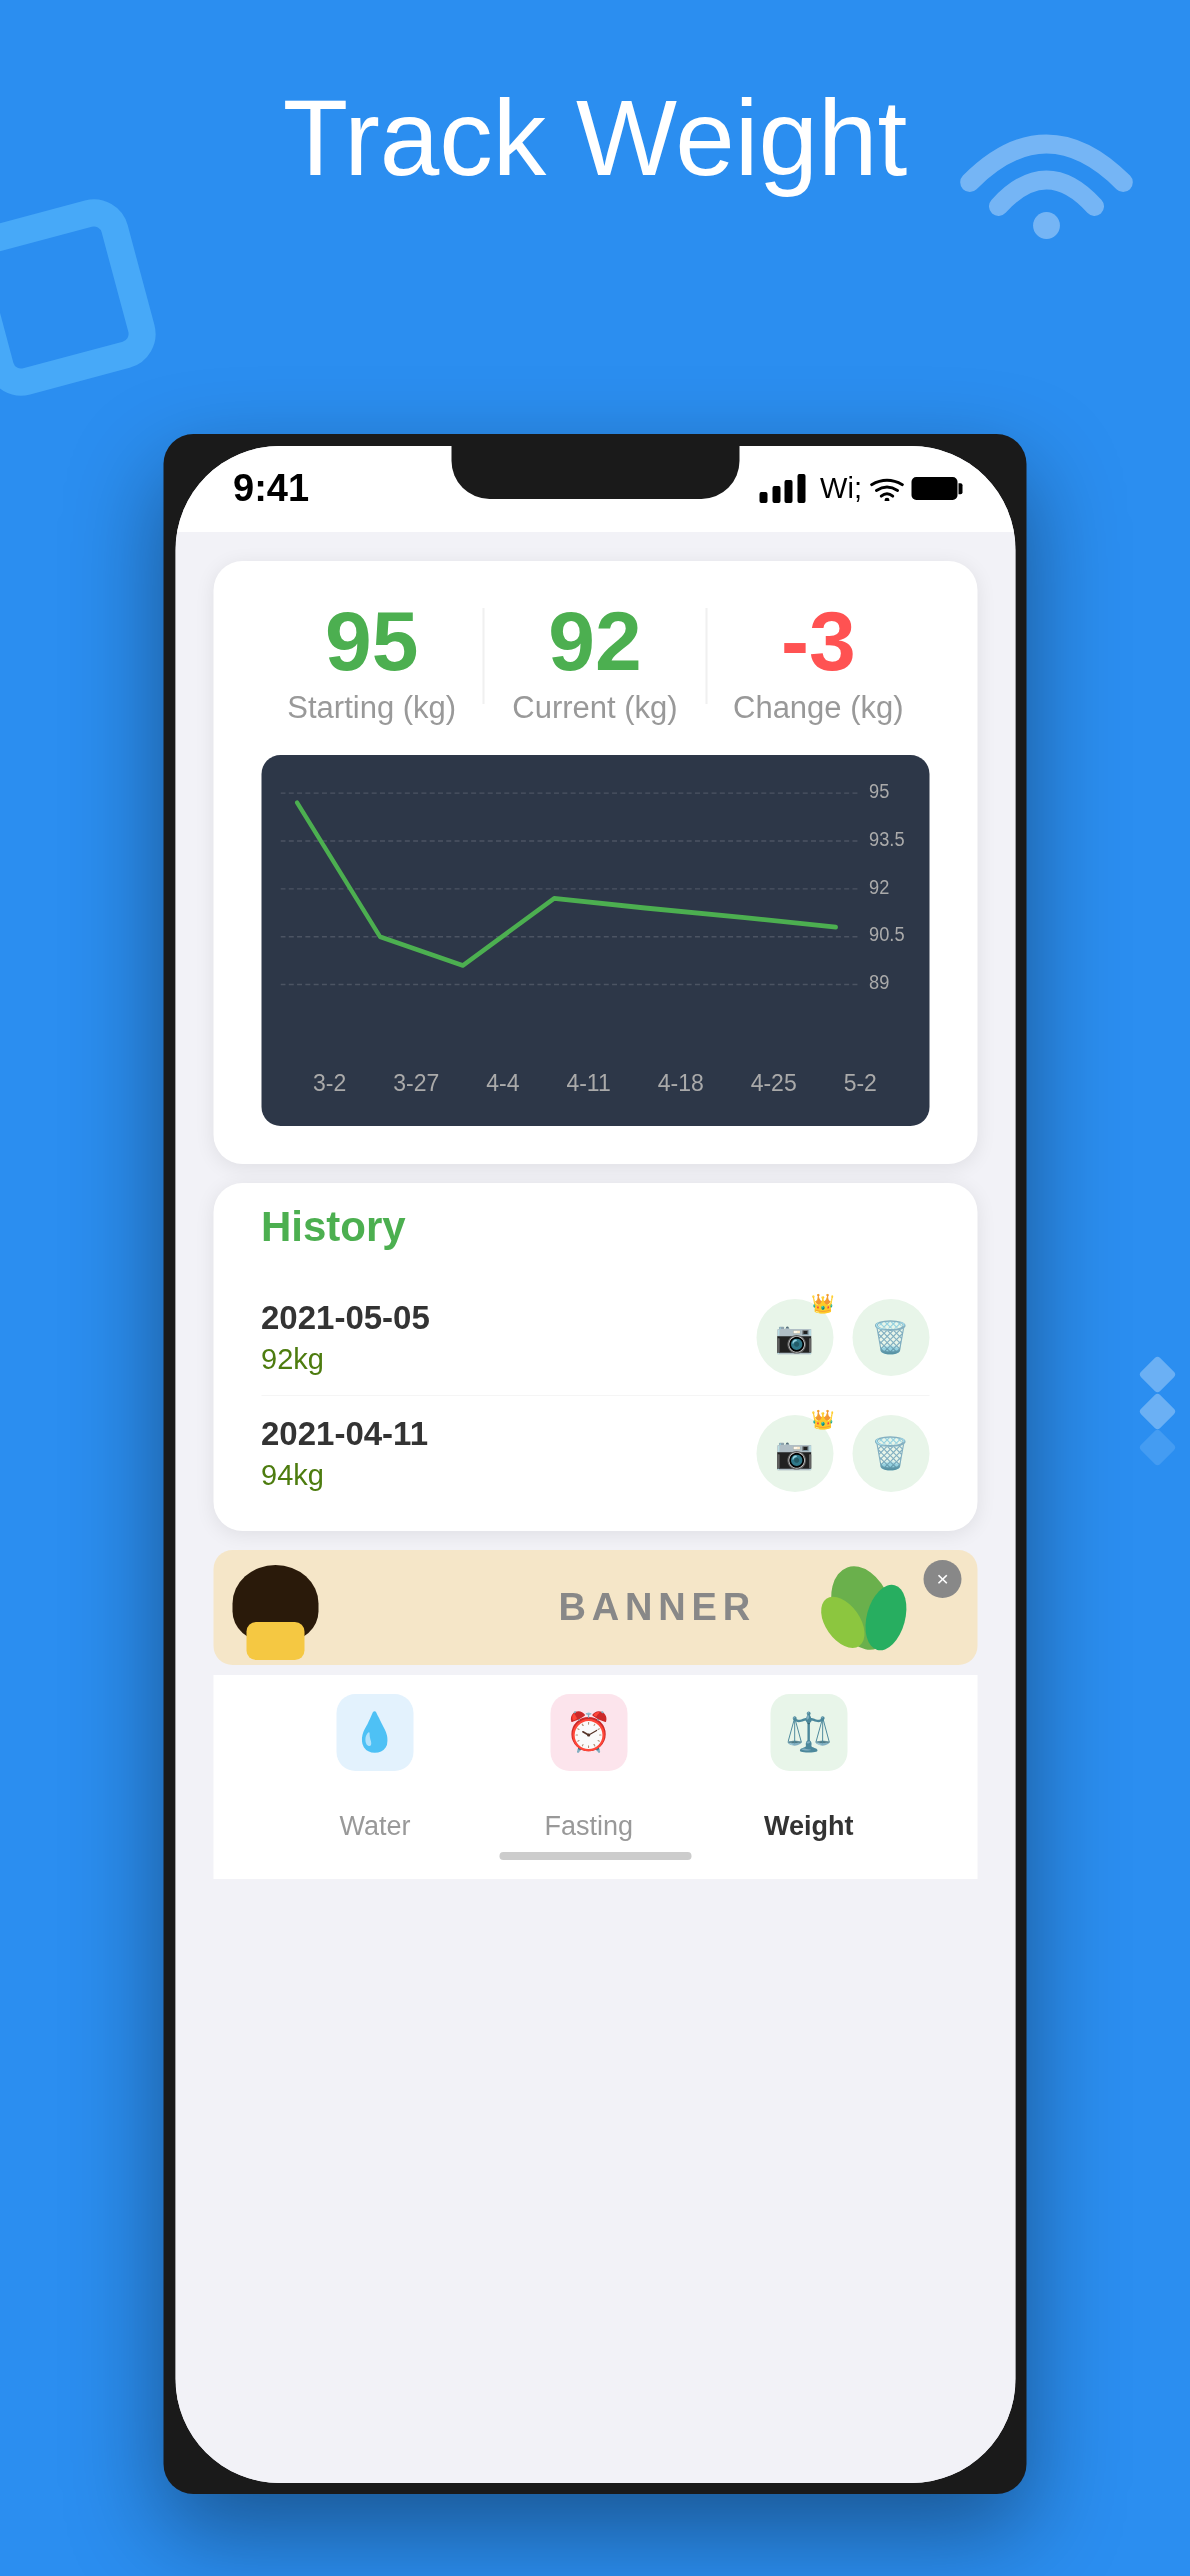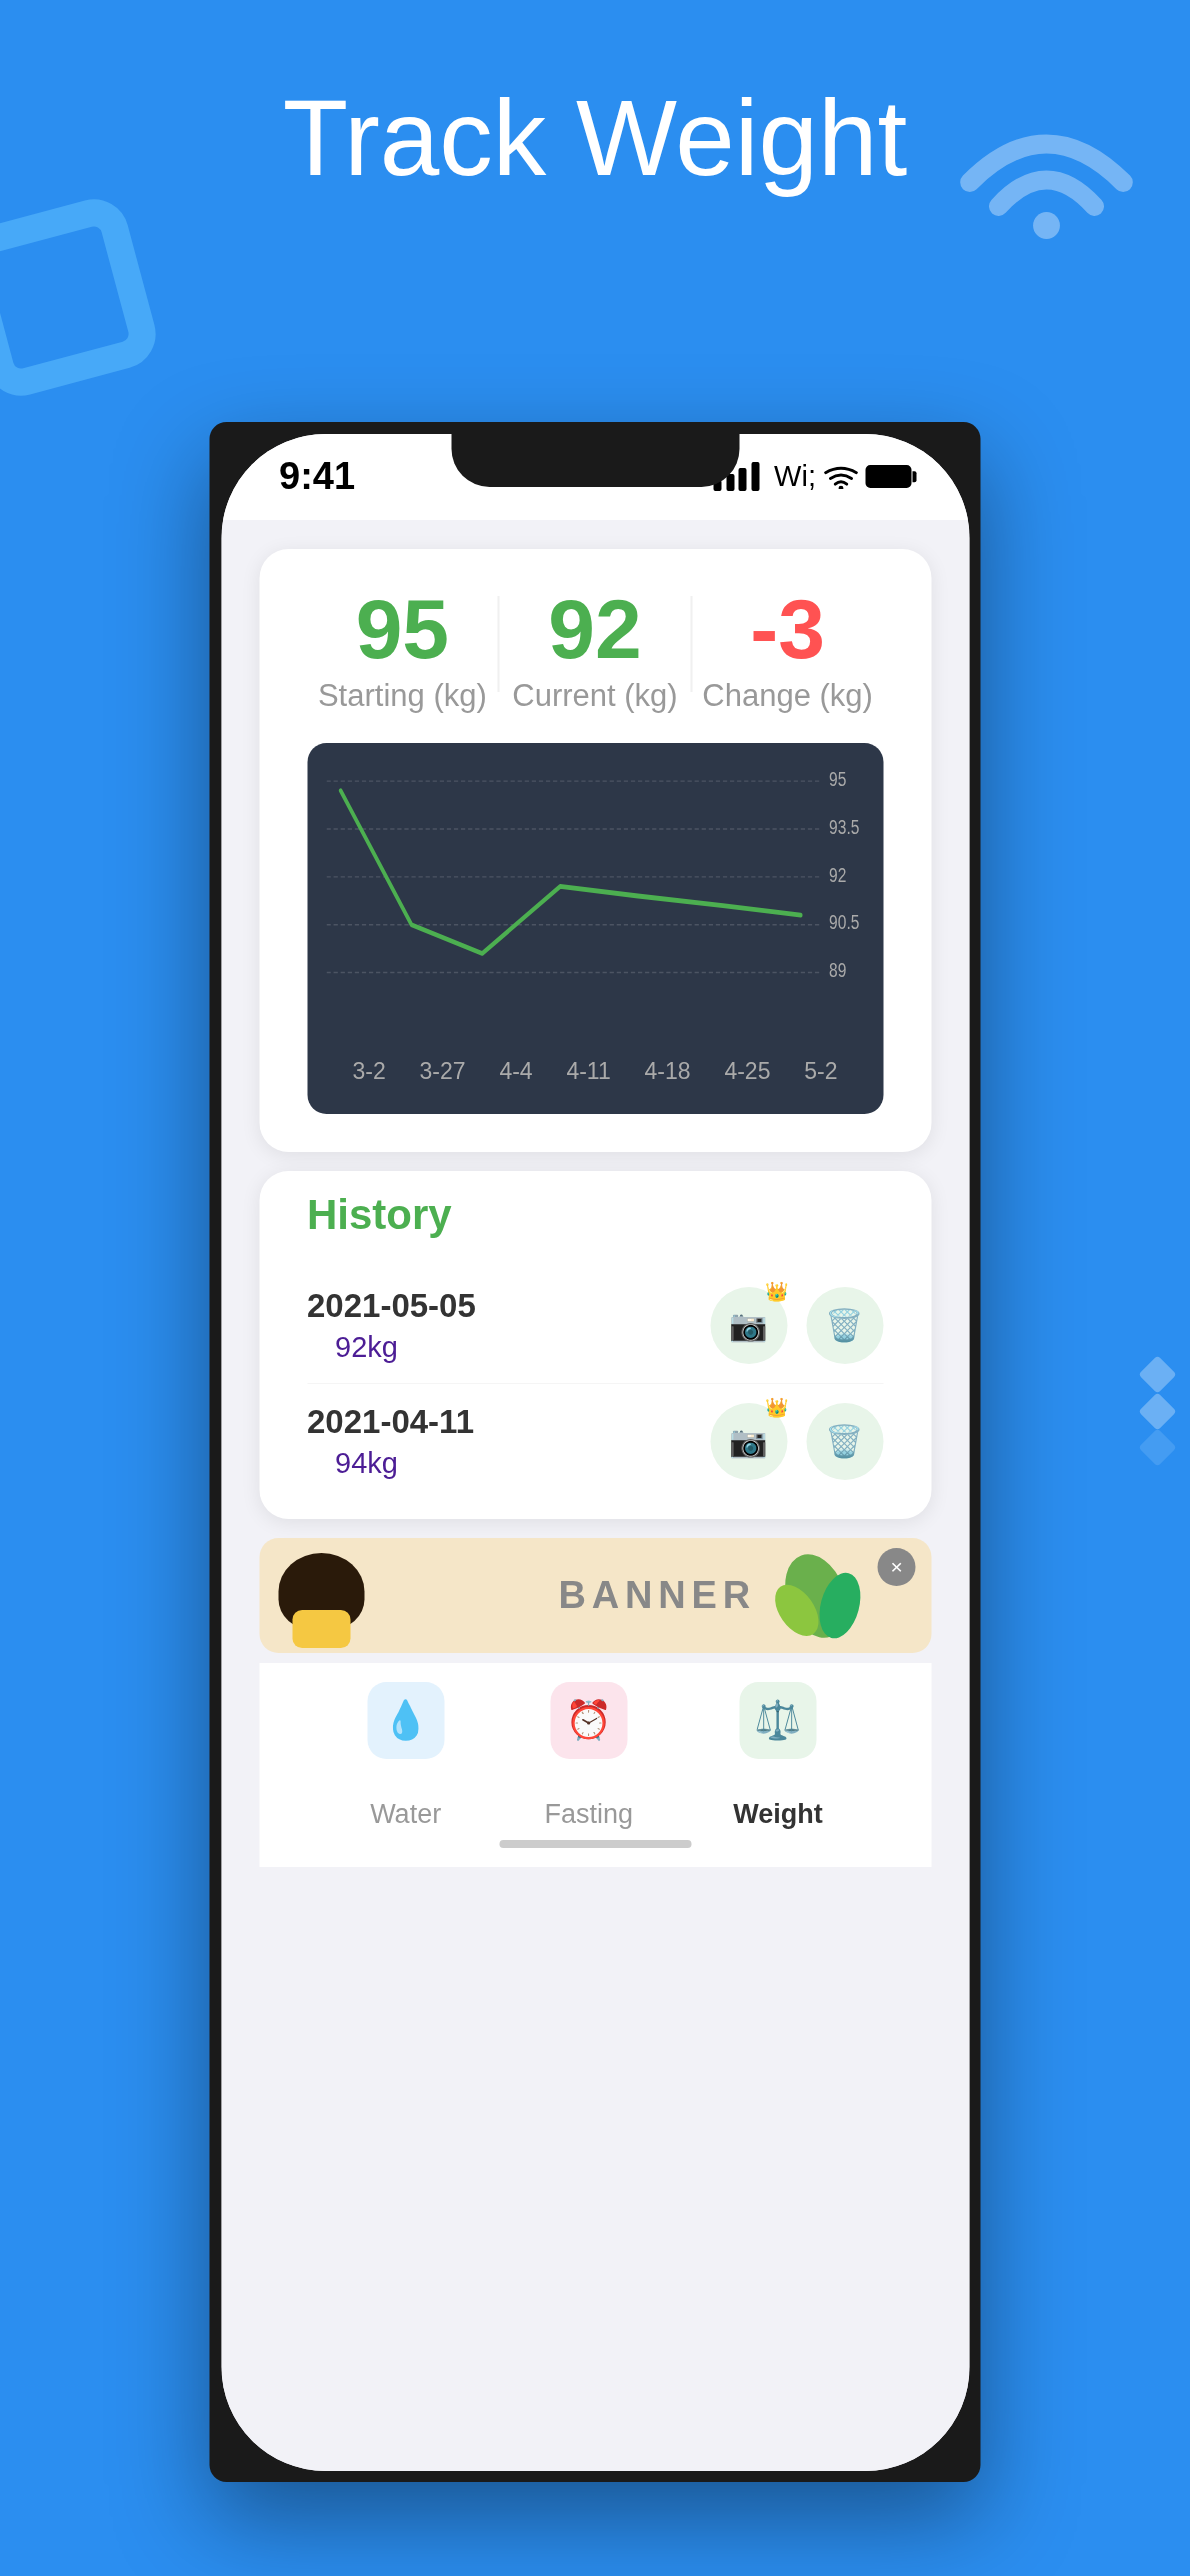--- a/index.html
+++ b/index.html
@@ -55,27 +55,27 @@
       font-size: 107px;
       font-weight: 400;
       line-height: 1.15;
       padding: 0 77px;
       text-shadow: none;
     }
 
     
     .phone-frame {
       position: absolute;
-      top: 422px;
+      top: 434px;
       left: 50%;
       transform: translateX(-50%);
-      width: 771px;
+      width: 863px;
       height: 2060px;
       background: #1a1a1a;
-      border-radius: 17px;
+      border-radius: 30px;
       box-shadow: 0 38px 96px rgba(0,0,0,0.4);
       overflow: hidden;
     }
 
     .phone-screen {
       position: absolute;
       top: 11.5px;
       left: 11.5px;
       right: 11.5px;
       bottom: 11.5px;
@@ -283,23 +283,22 @@
     }
 
     .history-date {
       font-size: 33px;
       font-weight: 600;
       color: #333;
     }
 
     .history-weight {
       font-size: 29px;
-      color: #4c1d95;
+      color: #4d7c0f;
       margin-top: 5.8px;
-      margin-left: 28px;
     }
 
     .history-actions {
       display: flex;
       gap: 19px;
       align-items: center;
     }
 
     .action-btn {
       width: 77px;

